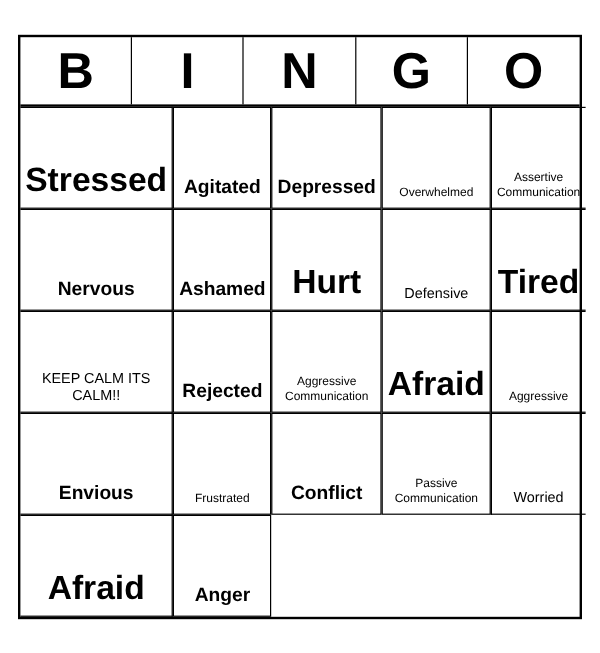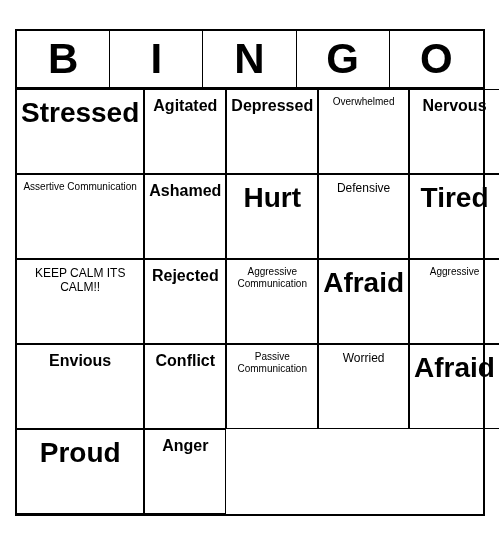--- a/index.html
+++ b/index.html
@@ -44,21 +44,21 @@
 
     .bingo-grid {
       display: grid;
       grid-template-columns: repeat(5, 1fr);
     }
 
     .bingo-cell {
       border: 1px solid #000;
       min-height: 85px;
       display: flex;
-      align-items: flex-start;
+      align-items: flex-end;
       justify-content: center;
       text-align: center;
       padding: 6px 4px;
     }
 
     .bingo-cell:nth-child(5n) {
       border-right: none;
     }
 
     .bingo-cell:nth-child(5n+1) {
@@ -110,24 +110,24 @@
       <div class="bingo-cell">
         <span class="cell-text size-lg">Agitated</span>
       </div>
       <div class="bingo-cell">
         <span class="cell-text size-md">Depressed</span>
       </div>
       <div class="bingo-cell">
         <span class="cell-text size-xs">Overwhelmed</span>
       </div>
       <div class="bingo-cell">
-        <span class="cell-text size-lg">Nervous</span>
+        <span class="cell-text size-xs">Assertive Communication</span>
       </div>
       <div class="bingo-cell">
-        <span class="cell-text size-xs">Assertive Communication</span>
+        <span class="cell-text size-lg">Nervous</span>
       </div>
       <div class="bingo-cell">
         <span class="cell-text size-md">Ashamed</span>
       </div>
       <div class="bingo-cell">
         <span class="cell-text size-xl">Hurt</span>
       </div>
       <div class="bingo-cell">
         <span class="cell-text size-sm">Defensive</span>
       </div>
@@ -146,31 +146,31 @@
       <div class="bingo-cell">
         <span class="cell-text size-xl">Afraid</span>
       </div>
       <div class="bingo-cell">
         <span class="cell-text size-xs">Aggressive</span>
       </div>
       <div class="bingo-cell">
         <span class="cell-text size-lg">Envious</span>
       </div>
       <div class="bingo-cell">
+        <span class="cell-text size-xs">Frustrated</span>
+      </div>
+      <div class="bingo-cell">
         <span class="cell-text size-md">Conflict</span>
       </div>
       <div class="bingo-cell">
         <span class="cell-text size-xs">Passive Communication</span>
       </div>
       <div class="bingo-cell">
         <span class="cell-text size-sm">Worried</span>
       </div>
       <div class="bingo-cell">
         <span class="cell-text size-xl">Afraid</span>
       </div>
       <div class="bingo-cell">
-        <span class="cell-text size-xl">Proud</span>
-      </div>
-      <div class="bingo-cell">
         <span class="cell-text size-lg">Anger</span>
       </div>
     </div>
 </div>
 
 </body></html>

